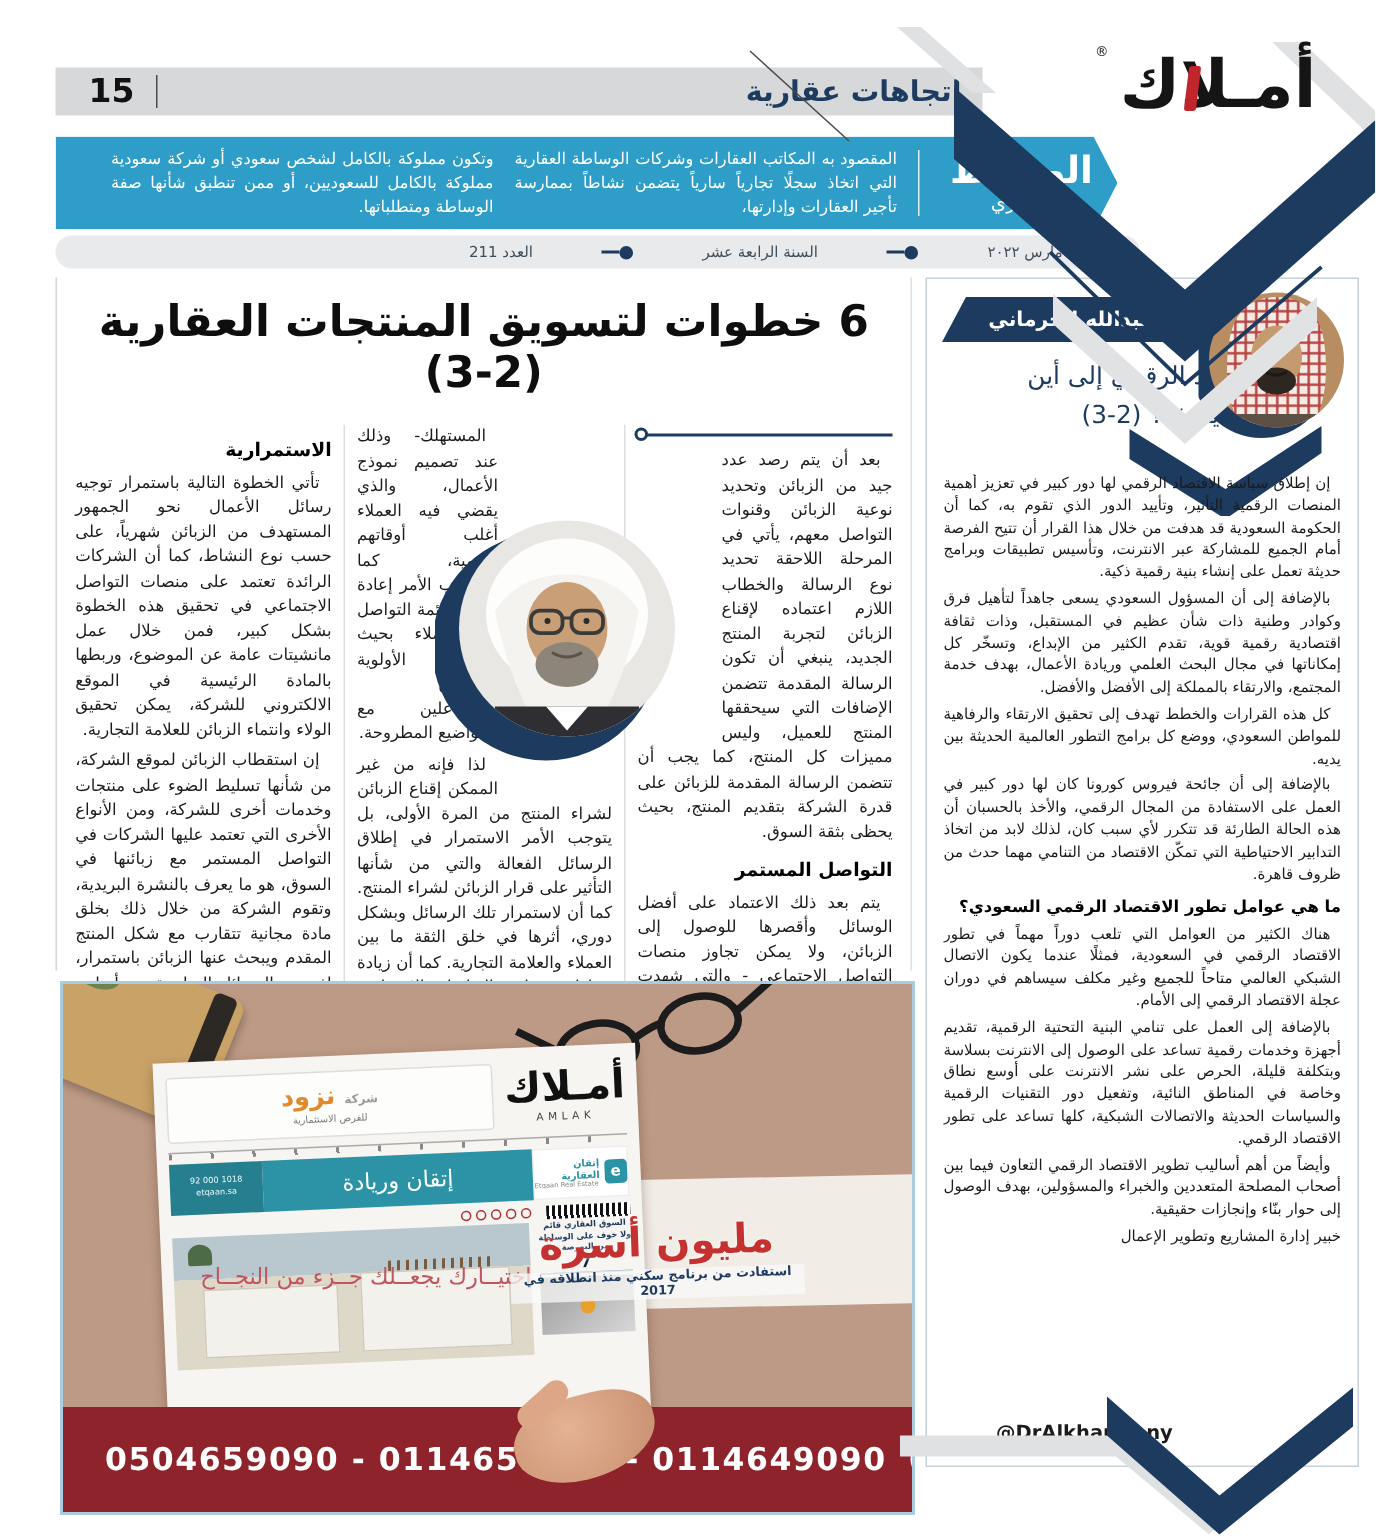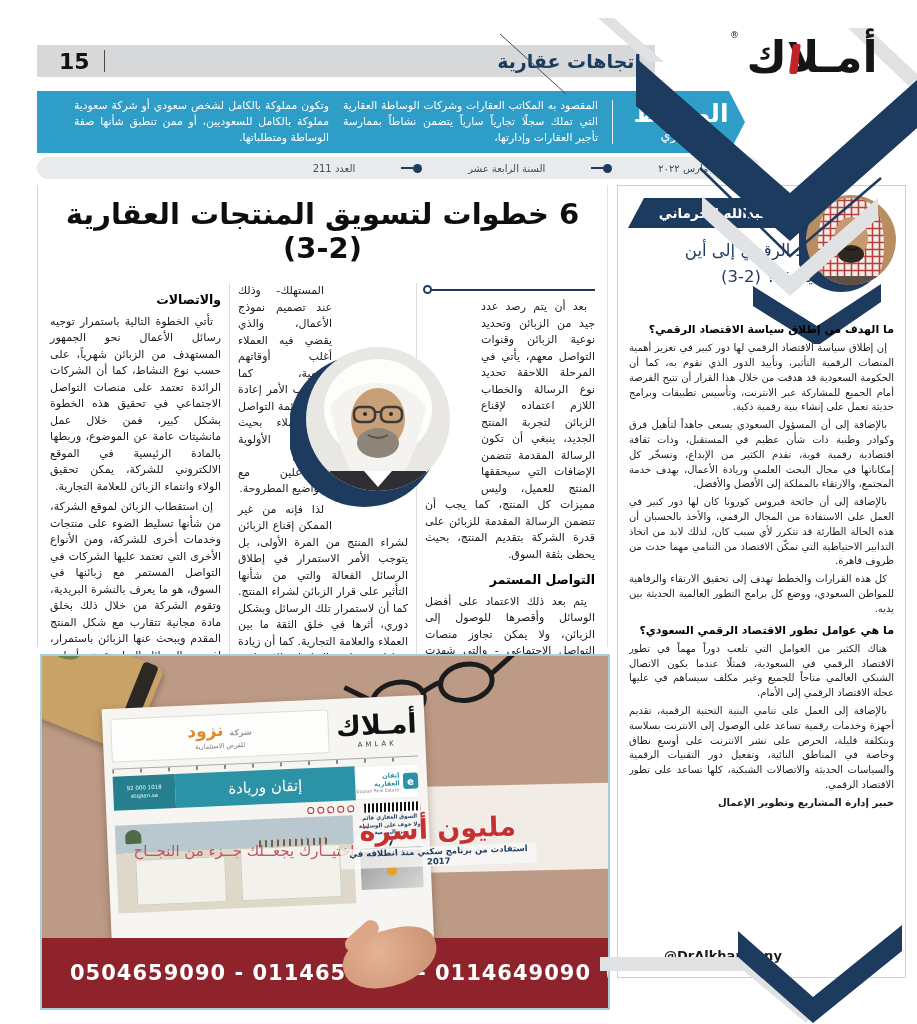--- a/index.html
+++ b/index.html
@@ -58,21 +58,21 @@
   
   .panel { position:absolute; left:617px; top:185px; width:289px; height:793px; background:#fff; border:1px solid #c5d0d8; z-index:1; }
   .plate { position:absolute; right:88px; left:10px; top:12px; height:30px; background:#1d3a5f; clip-path:polygon(16px 0, 100% 0, 100% 100%, 0 100%); display:flex; align-items:center; justify-content:center; }
   .plate span { color:#fff; font-size:13.5px; font-weight:bold; }
   .panel-title { position:absolute; left:64px; top:52px; width:170px; text-align:center; font-size:16.5px; color:#1d3a5f; line-height:1.55; }
   .panel-photo { position:absolute; right:6px; top:4px; width:100px; height:108px; }
   .panel-chevron { position:absolute; right:22px; top:98px; width:132px; height:60px; }
   .panel-body { position:absolute; top:130px; right:11px; left:11px; bottom:44px; font-size:10px; line-height:1.48; color:#1b1b1b; text-align:justify; overflow:hidden; }
   .panel-body p { margin-bottom:3px; text-indent:7px; }
   .panel-body h4 { font-size:11px; font-weight:bold; color:#000; margin:6px 0 3px; }
-  .signoff { font-weight:bold; text-indent:0 !important; }
+  .signoff { font-weight:normal; text-indent:0 !important; }
   .handle { position:absolute; left:46px; bottom:14px; direction:ltr; font-size:13px; font-weight:bold; color:#1c1c1c; z-index:4; }
 
   
   .ad { position:absolute; left:40px; top:654px; width:570px; height:356px; z-index:2; border:2px solid #a9cde0; overflow:hidden;
     background: radial-gradient(ellipse at 8% 0%, #e3cdc0 0%, rgba(227,205,192,0) 40%),
       repeating-linear-gradient(175deg, rgba(110,78,55,.10) 0 2px, rgba(0,0,0,0) 2px 24px),
       linear-gradient(105deg, #d4b7a6 0%, #c2a18d 35%, #b3907b 70%, #a9College 100%);
     background-color:#bd9a85; }
   .notebook { position:absolute; left:-18px; top:-14px; width:128px; height:92px; background:#c9a268; border-radius:8px; transform:rotate(22deg); box-shadow:2px 3px 6px rgba(0,0,0,.25); }
   .notebook .spine { position:absolute; right:6px; top:0; width:16px; height:100%; background:#2c2824; border-radius:4px; }
@@ -150,21 +150,21 @@
       <div class="page-num">15</div>
     </div>
   </div>
 
   <div class="def-box">
     <div class="def-title-wrap">
       <div class="def-title">الوسيط</div>
       <div class="def-sub">العقاري</div>
     </div>
     <div class="def-sep"></div>
-    <p class="def-text">المقصود به المكاتب العقارات وشركات الوساطة العقارية التي تملك سجلًا تجارياً سارياً يتضمن نشاطاً بممارسة تأجير العقارات وإدارتها،</p>
+    <p class="def-text">المقصود به المكاتب العقارات وشركات الوساطة العقارية التي اتخاذ سجلًا تجارياً سارياً يتضمن نشاطاً بممارسة تأجير العقارات وإدارتها،</p>
     <p class="def-text">وتكون مملوكة بالكامل لشخص سعودي أو شركة سعودية مملوكة بالكامل للسعوديين، أو ممن تنطبق شأنها صفة الوساطة ومتطلباتها.</p>
   </div>
 
   <div class="date-strip">
     <span>الأحد ٦ مارس ٢٠٢٢</span>
     <span class="bullet">
         <i class="dot"></i>
         <i class="dash"></i>
       </span>
     <span>السنة الرابعة عشر</span>
@@ -193,21 +193,21 @@
       </div>
       <div class="col c2">
         <div class="col-body">
           <span class="spacer-r"></span>
           <p>المستهلك- وذلك عند تصميم نموذج الأعمال، والذي يقضي فيه العملاء أغلب أوقاتهم اليومية، كما يستوجب الأمر إعادة ترتيب قائمة التواصل مع العملاء بحيث تكون الأولوية للمهتمين والمتفاعلين مع المواضيع المطروحة.</p>
           <p>لذا فإنه من غير الممكن إقناع الزبائن لشراء المنتج من المرة الأولى، بل يتوجب الأمر الاستمرار في إطلاق الرسائل الفعالة والتي من شأنها التأثير على قرار الزبائن لشراء المنتج. كما أن لاستمرار تلك الرسائل وبشكل دوري، أثرها في خلق الثقة ما بين العملاء والعلامة التجارية. كما أن زيادة نشاط منصات التواصل الاجتماعي للشركة وإعداد زيارات الزبائن لموقع الشركة الالكتروني، له علامة مهمة في مدى تصويت السوق للمنتج المقدم، ومدى الحاجة للتطوير من عدمها.</p>
         </div>
       </div>
       <div class="col c3">
         <div class="col-body">
-          <h3>والاتصالات</h3>
+          <h3>الاستمرارية</h3>
           <p>تأتي الخطوة التالية باستمرار توجيه رسائل الأعمال نحو الجمهور المستهدف من الزبائن شهرياً، على حسب نوع النشاط، كما أن الشركات الرائدة تعتمد على منصات التواصل الاجتماعي في تحقيق هذه الخطوة بشكل كبير، فمن خلال عمل مانشيتات عامة عن الموضوع، وربطها بالمادة الرئيسية في الموقع الالكتروني للشركة، يمكن تحقيق الولاء وانتماء الزبائن للعلامة التجارية.</p>
           <p>إن استقطاب الزبائن لموقع الشركة، من شأنها تسليط الضوء على منتجات وخدمات أخرى للشركة، ومن الأنواع الأخرى التي تعتمد عليها الشركات في التواصل المستمر مع زبائنها في السوق، هو ما يعرف بالنشرة البريدية، وتقوم الشركة من خلال ذلك بخلق مادة مجانية تتقارب مع شكل المنتج المقدم ويبحث عنها الزبائن باستمرار، إذ تعتبر الرسائل المناسبة هي أساس بقاء العملاء في متابعة أخبار وأعمال الشركة.</p>
         </div>
       </div>
     </div>
 
     <svg class="author-photo" viewBox="0 0 172 172">
       <circle cx="74" cy="94" r="76" fill="#1d3a5f"></circle>
       <clipPath id="apc">
           <circle cx="88" cy="82" r="72"></circle>
@@ -255,28 +255,28 @@
         <path d="M45,58 Q52,62 59,58" stroke="#1e1812" stroke-width="2" fill="none"></path>
         <circle cx="46" cy="44" r="1.8" fill="#241c14"></circle>
           <circle cx="58" cy="44" r="1.8" fill="#241c14"></circle>
         <rect x="18" y="86" width="68" height="22" fill="#5d5146"></rect>
       </g>
     </svg>
     <svg class="panel-chevron" viewBox="0 0 132 60">
       <polygon points="2,2 66,42 130,0 130,18 66,62 2,22" fill="#1d3a5f"></polygon>
     </svg>
     <div class="panel-body">
-      <h4>ما الهدف من إطلاق سياسة الاقتصاد الرقمي؟</h4>
       <p>إن إطلاق سياسة الاقتصاد الرقمي لها دور كبير في تعزيز أهمية المنصات الرقمية التأثير، وتأييد الدور الذي تقوم به، كما أن الحكومة السعودية قد هدفت من خلال هذا القرار أن تتيح الفرصة أمام الجميع للمشاركة عبر الانترنت، وتأسيس تطبيقات وبرامج حديثة تعمل على إنشاء بنية رقمية ذكية.</p>
       <p>بالإضافة إلى أن المسؤول السعودي يسعى جاهداً لتأهيل فرق وكوادر وطنية ذات شأن عظيم في المستقبل، وذات ثقافة اقتصادية رقمية قوية، تقدم الكثير من الإبداع، وتسخّر كل إمكاناتها في مجال البحث العلمي وريادة الأعمال، بهدف خدمة المجتمع، والارتقاء بالمملكة إلى الأفضل والأفضل.</p>
+      <p>كل هذه القرارات والخطط تهدف إلى تحقيق الارتقاء والرفاهية للمواطن السعودي، ووضع كل برامج التطور العالمية الحديثة بين يديه.</p>
       <p>بالإضافة إلى أن جائحة فيروس كورونا كان لها دور كبير في العمل على الاستفادة من المجال الرقمي، والأخذ بالحسبان أن هذه الحالة الطارئة قد تتكرر لأي سبب كان، لذلك لابد من اتخاذ التدابير الاحتياطية التي تمكّن الاقتصاد من التنامي مهما حدث من ظروف قاهرة.</p>
-      <p>كل هذه القرارات والخطط تهدف إلى تحقيق الارتقاء والرفاهية للمواطن السعودي، ووضع كل برامج التطور العالمية الحديثة بين يديه.</p>
       <h4>ما هي عوامل تطور الاقتصاد الرقمي السعودي؟</h4>
-      <p>هناك الكثير من العوامل التي تلعب دوراً مهماً في تطور الاقتصاد الرقمي في السعودية، فمثلًا عندما يكون الاتصال الشبكي العالمي متاحاً للجميع وغير مكلف سيساهم في عليها عجلة الاقتصاد الرقمي إلى الأمام.</p>
+      <p>هناك الكثير من العوامل التي تلعب دوراً مهماً في تطور الاقتصاد الرقمي في السعودية، فمثلًا عندما يكون الاتصال الشبكي العالمي متاحاً للجميع وغير مكلف سيساهم في دوران عجلة الاقتصاد الرقمي إلى الأمام.</p>
       <p>بالإضافة إلى العمل على تنامي البنية التحتية الرقمية، تقديم أجهزة وخدمات رقمية تساعد على الوصول إلى الانترنت بسلاسة وبتكلفة قليلة، الحرص على نشر الانترنت على أوسع نطاق وخاصة في المناطق النائية، وتفعيل دور التقنيات الرقمية والسياسات الحديثة والاتصالات الشبكية، كلها تساعد على تطور الاقتصاد الرقمي.</p>
+      <p>وأيضاً من أهم أساليب تطوير الاقتصاد الرقمي التعاون فيما بين أصحاب المصلحة المتعددين والخبراء والمسؤولين، بهدف الوصول إلى حوار بنّاء وإنجازات حقيقية.</p>
       <p class="signoff">خبير إدارة المشاريع وتطوير الإعمال</p>
     </div>
     <div class="handle">@DrAlkharmany</div>
   </div>
 
   <svg class="bottom-decor" viewBox="0 0 317 110">
     <path d="M0,42 L150,42 L216,98 L206,108 L144,56 L0,56 Z" fill="#dfe1e3"></path>
     <polygon points="138,16 213,82 302,10 302,36 213,108 138,42" fill="#1d3a5f"></polygon>
   </svg>
 

